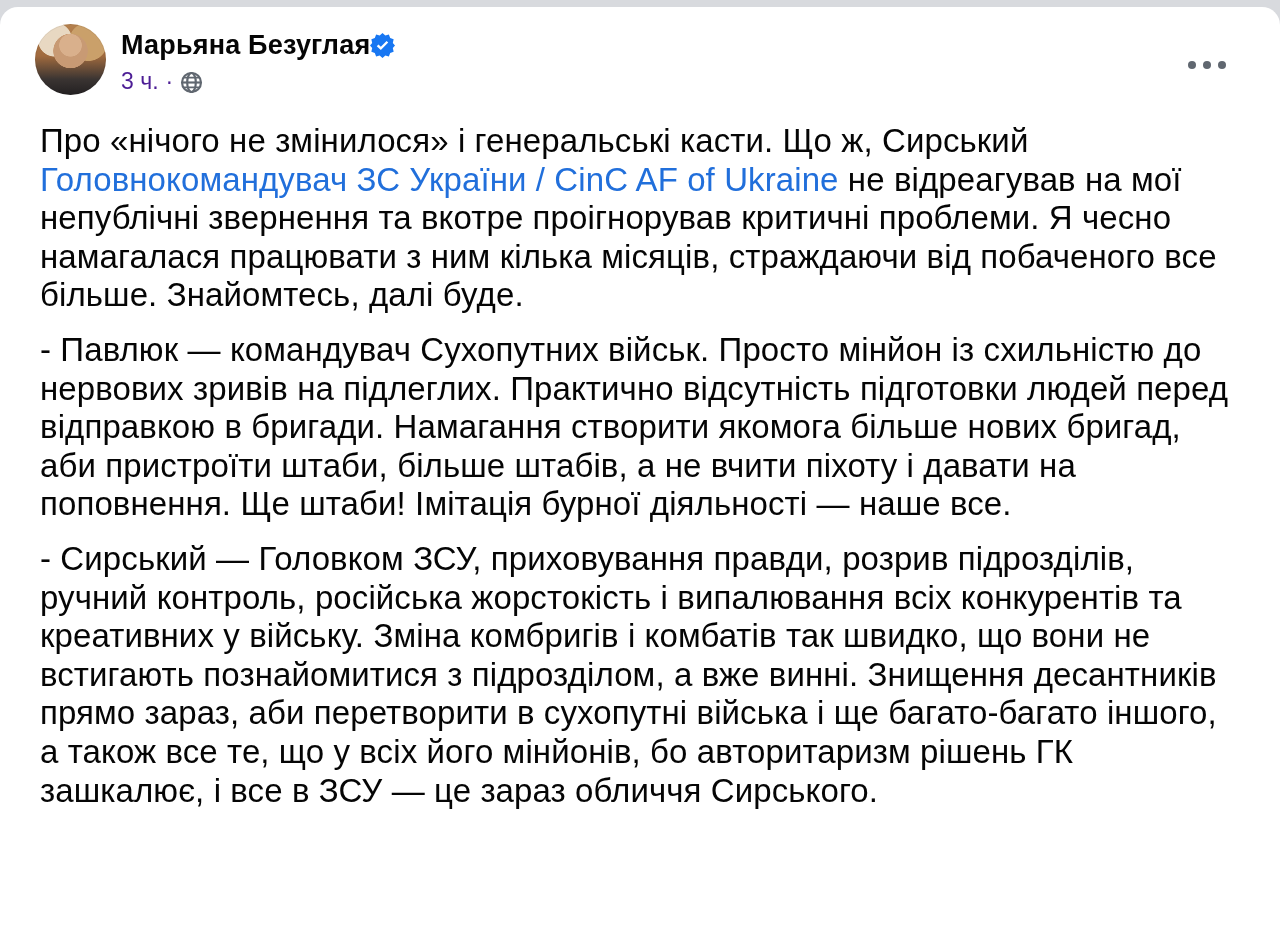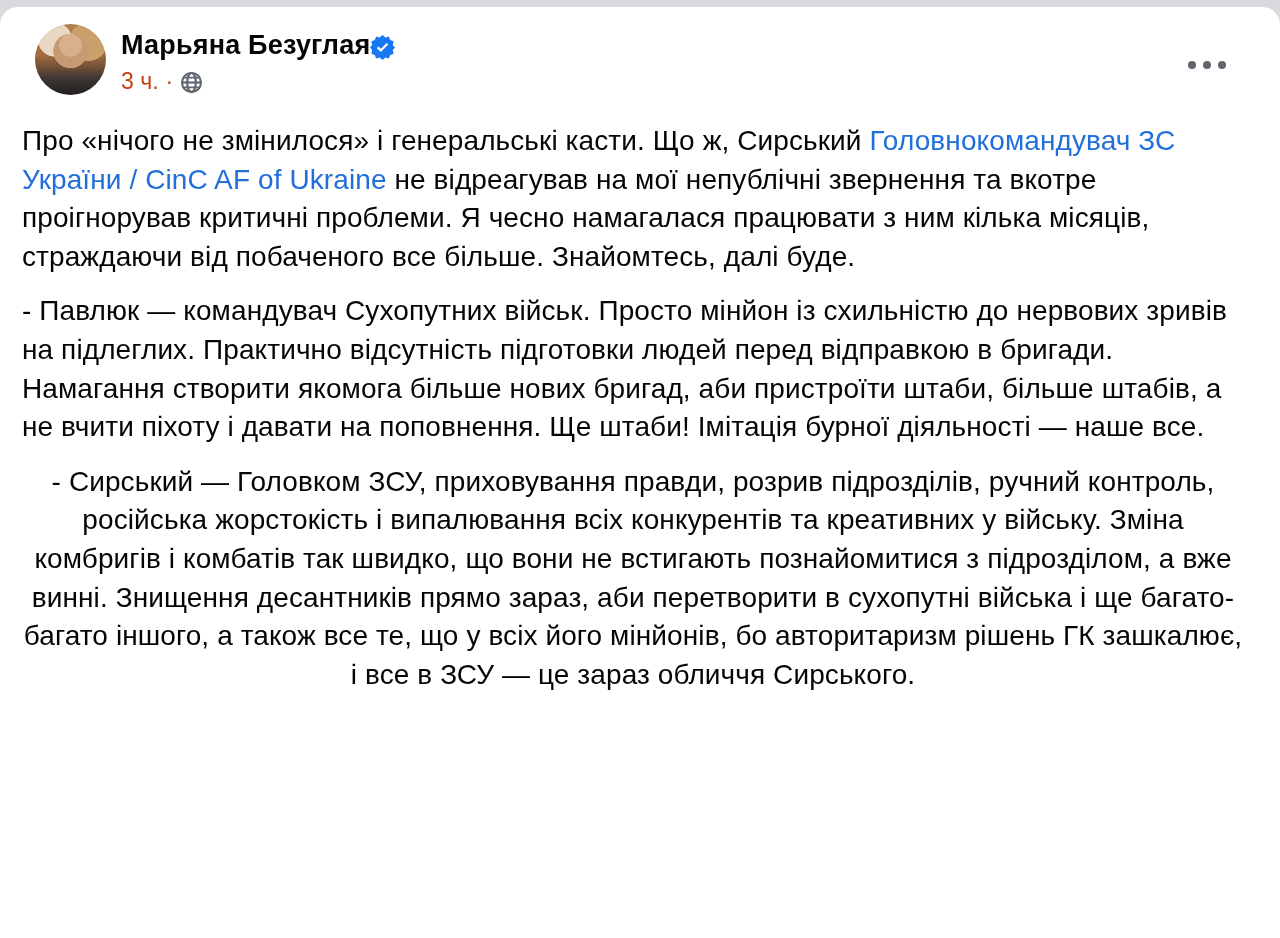--- a/index.html
+++ b/index.html
@@ -31,36 +31,36 @@
     background:
       radial-gradient(circle at 50% 30%, #d9b08c 0 18%, transparent 19%),
       radial-gradient(circle at 50% 38%, #c89a74 0 30%, transparent 31%),
       radial-gradient(circle at 28% 22%, #e8d8c2 0 22%, transparent 23%),
       radial-gradient(circle at 75% 25%, #caa06a 0 25%, transparent 26%),
       linear-gradient(180deg, #b4804e 0%, #a06a3e 45%, #3a3432 78%, #232021 100%);
     box-shadow: inset 0 0 0 1px rgba(0,0,0,.06);
     cursor: pointer;
   }
   .header-text { margin-left: 15px; padding-top: 6px; }
-  .name-row { display: flex; align-items: center; }
+  .name-row { display: flex; }
   .author {
     font-size: 27px;
     font-weight: 700;
     color: #050505;
     letter-spacing: .2px;
     cursor: pointer;
   }
   .badge { display: inline-flex; margin-top: 3px; }
   .meta-row {
     margin-top: 7px;
     display: flex;
     align-items: center;
     gap: 7px;
     font-size: 23px;
-    color: #c2410c;
+    color: #4c1d95;
   }
   .meta-row .ts { cursor: pointer; }
   .globe { display: inline-flex; margin-top: 2px; }
   .more {
     position: absolute;
     top: 38px; right: 44px;
     width: 58px; height: 40px;
     border: none;
     background: transparent;
     display: flex;
@@ -71,28 +71,28 @@
     border-radius: 8px;
   }
   .more i {
     width: 8px; height: 8px;
     border-radius: 50%;
     background: #606770;
     display: block;
   }
   
   .post-body {
-    padding: 27px 36px 0 22px;
-    font-size: 28px;
+    padding: 27px 36px 0 40px;
+    font-size: 33px;
     line-height: 38.6px;
     color: #050505;
     letter-spacing: .1px;
   }
   .post-body p { margin: 0 0 16px 0; }
-  .post-body p:last-child { margin-bottom: 4px; text-align: center; }
+  .post-body p:last-child { margin-bottom: 4px; }
   a.link {
     color: #216fdb;
     text-decoration: none;
     cursor: pointer;
   }
 </style>
 </head>
 <body>
 
 <div class="card">

